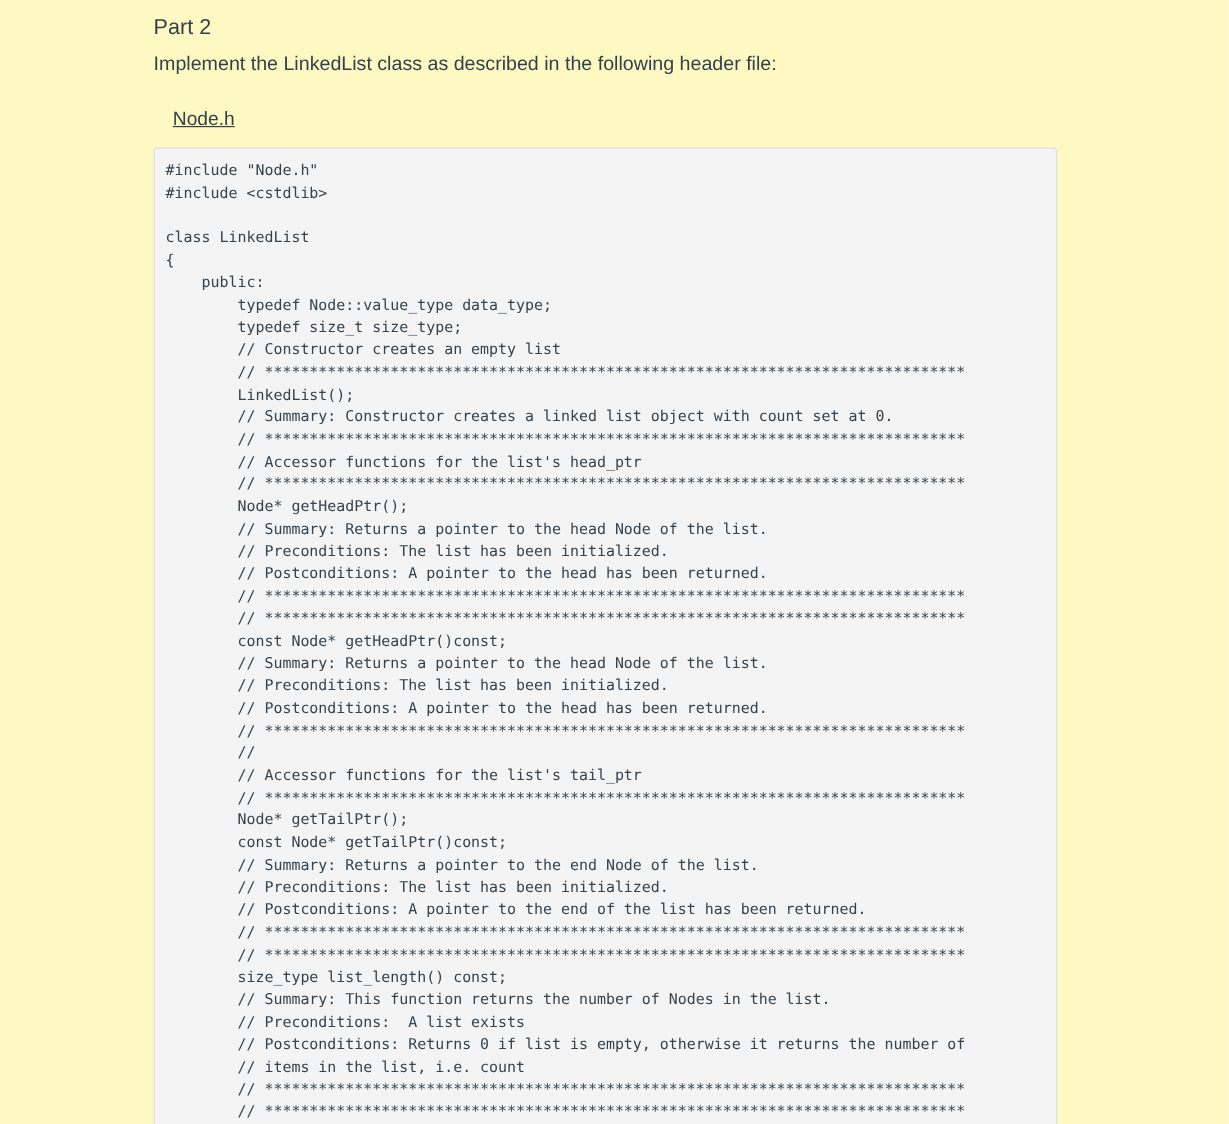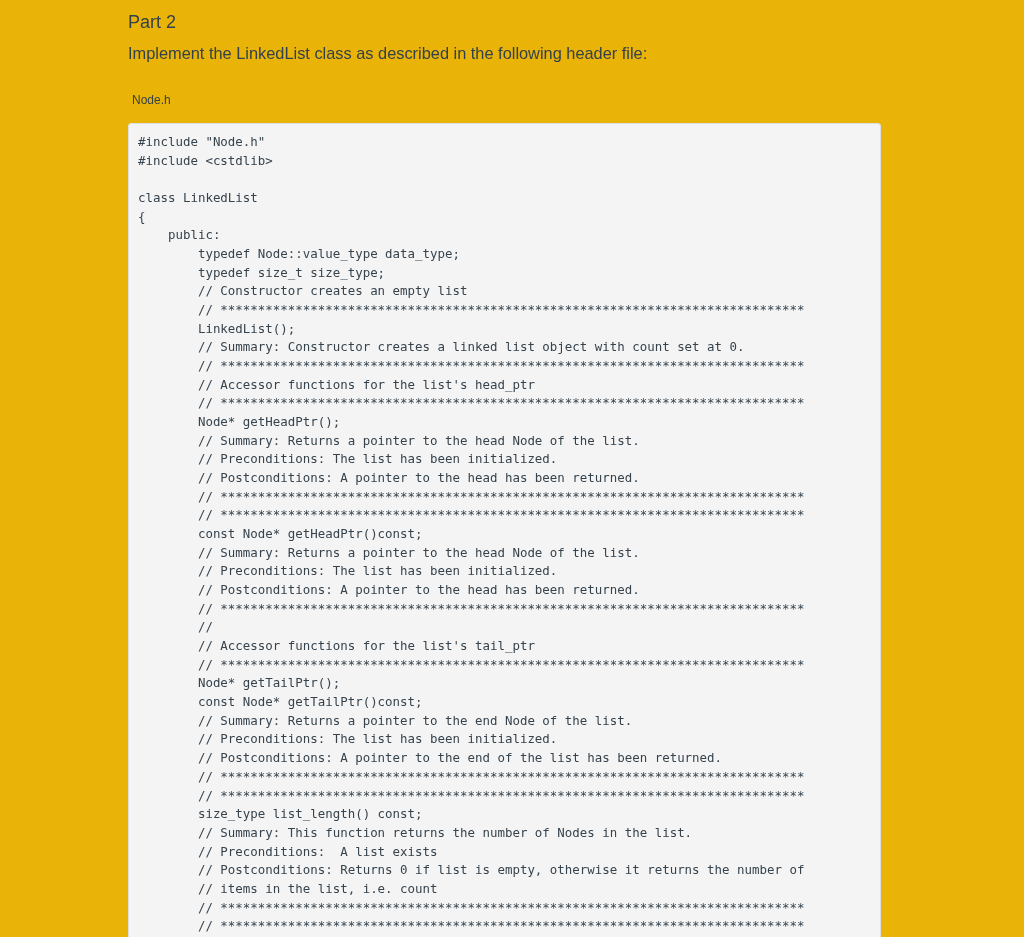--- a/index.html
+++ b/index.html
@@ -9,21 +9,21 @@
     height:937px;
     background:#ffffff;
     font-family:"Liberation Sans", sans-serif;
     color:#33424a;
     overflow:hidden;
   }
   .page {
     position:relative;
     width:1024px;
     height:937px;
-    background:#eab308;
+    background:#fef9c3;
   }
   .content {
     position:absolute;
     left:128px;
     top:0;
     width:753px;
   }
   .heading {
     position:absolute; top:12px; left:0;
     margin:0;
@@ -36,27 +36,28 @@
   .intro {
     position:absolute; top:44px; left:0;
     margin:0;
     font-size:16.38px;
     font-weight:400;
     line-height:18px;
     color:#33424a;
     white-space:nowrap;
   }
   .filename {
-    position:absolute; top:90.5px; left:4px;
+    position:absolute; top:90.5px; left:16px;
     margin:0;
-    font-size:12px;
+    font-size:16px;
     font-weight:400;
     line-height:18px;
     color:#33424a;
     white-space:nowrap;
+    text-decoration:underline;
   }
   .codebox {
     position:absolute; top:123px; left:0;
     box-sizing:border-box;
     width:753px;
     min-height:840px;
     padding:9px 10px 12px 9px;
     background:#f4f4f4;
     border:1px solid #dcdfe3;
     border-radius:3px;

